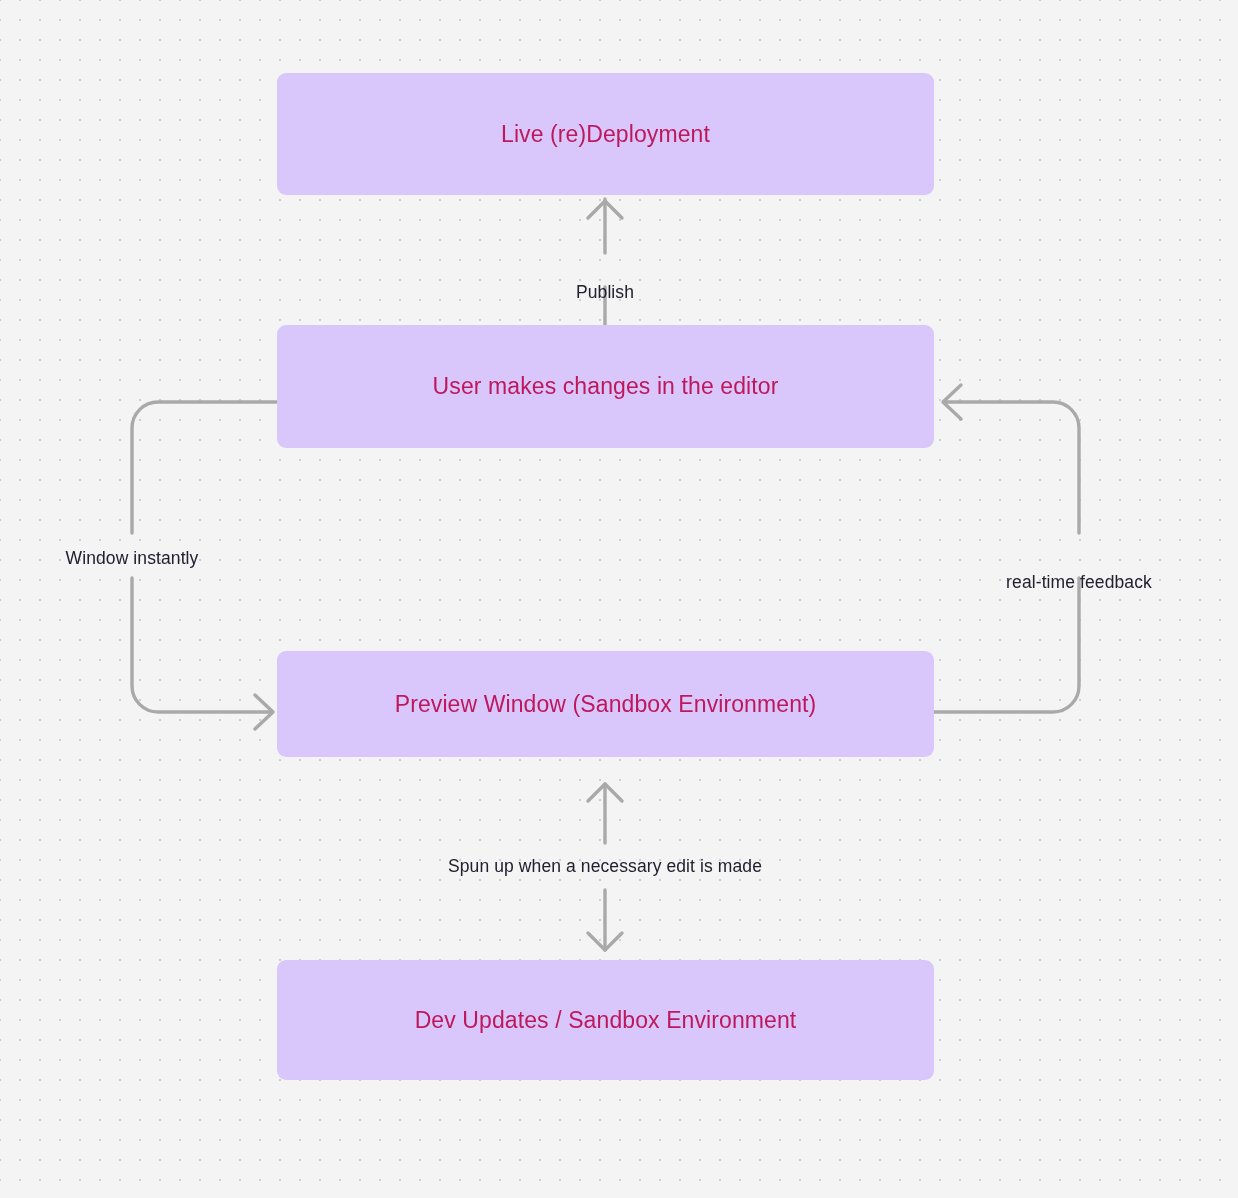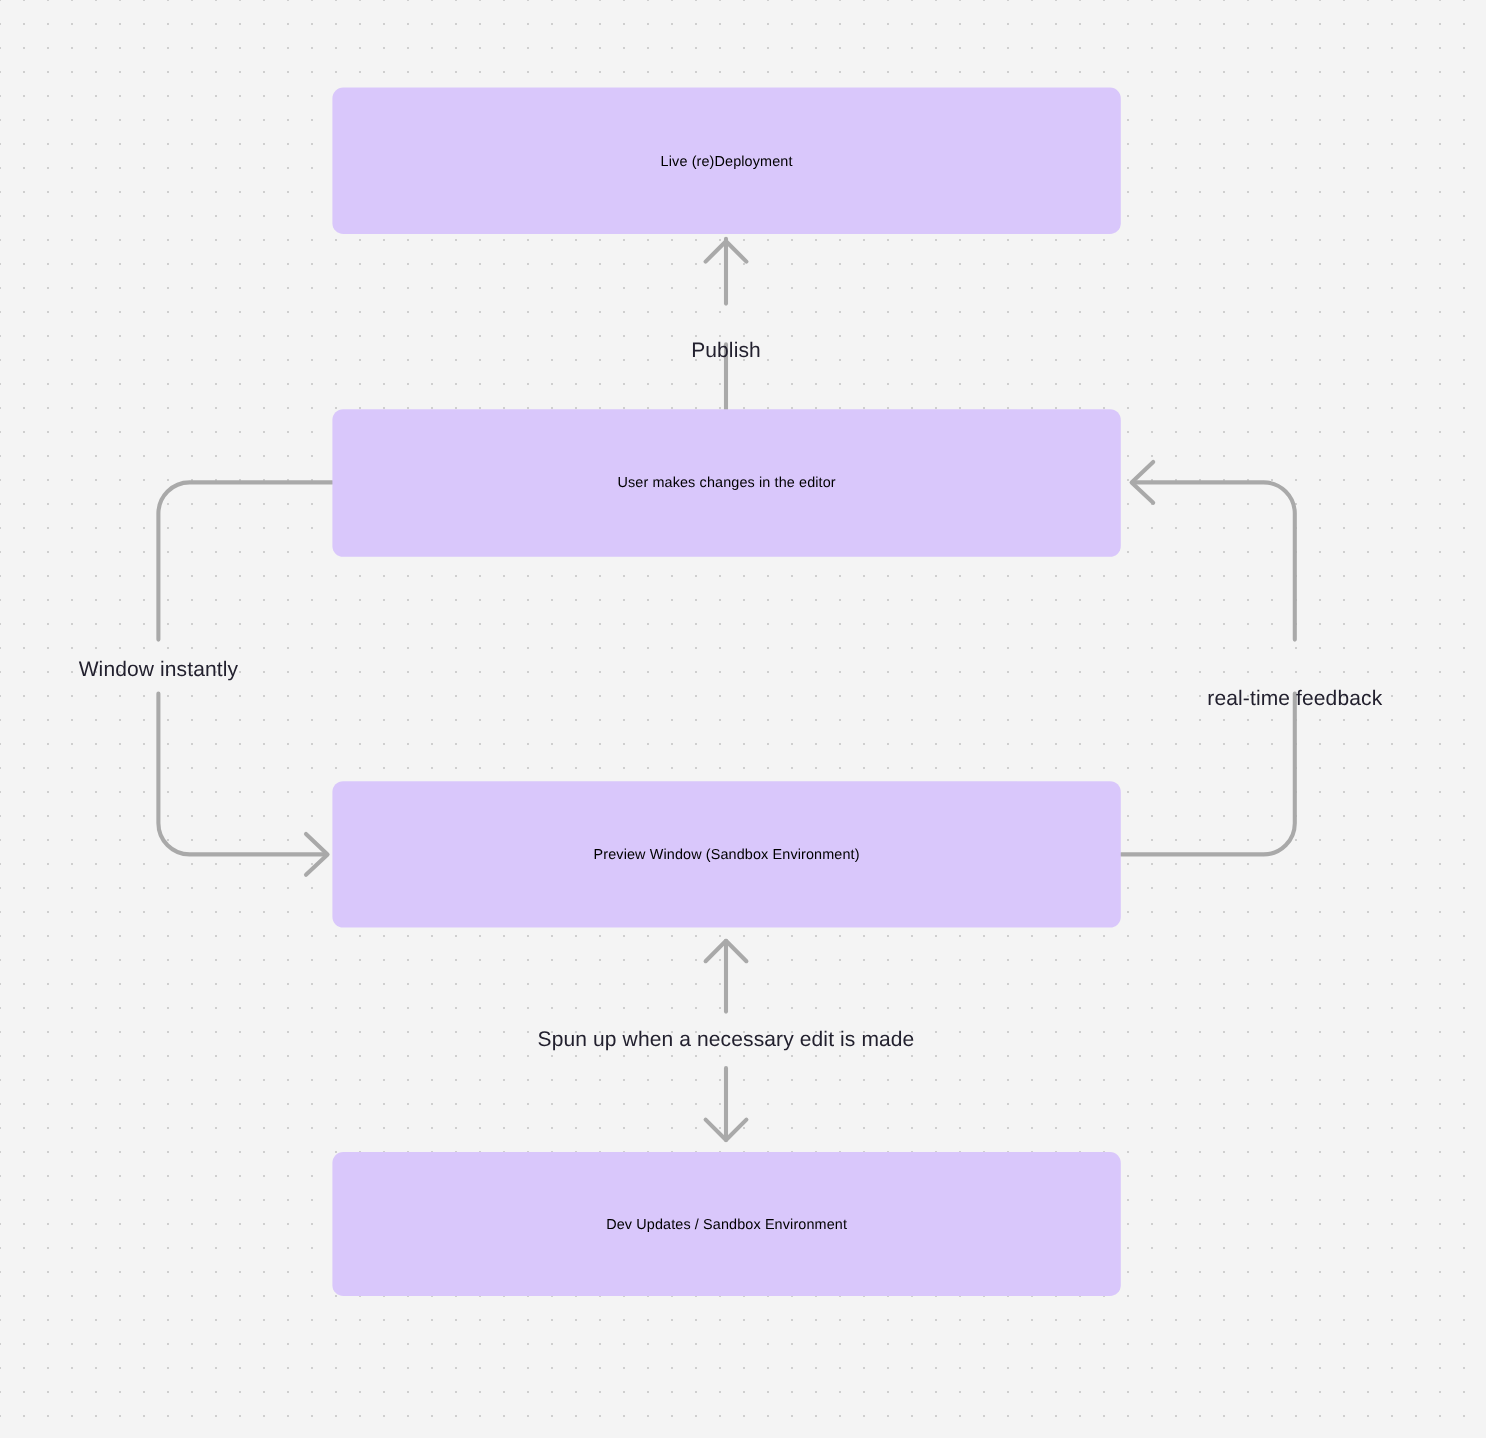--- a/index.html
+++ b/index.html
@@ -35,22 +35,22 @@
   }
 
   .node {
     position: absolute;
     box-sizing: border-box;
     background: #d9c7fb;
     border-radius: 9px;
     display: flex;
     align-items: center;
     justify-content: center;
-    color: #000000;
-    font-size: 12px;
+    color: #be185d;
+    font-size: 23px;
     line-height: 1.25;
     letter-spacing: 0.1px;
     text-align: center;
     padding: 0 14px;
   }
 
   .node-label {
     display: block;
     white-space: nowrap;
   }
@@ -108,25 +108,25 @@
 
       <path d="M 605 890 L 605 950" fill="none" stroke="#a9a9a9" stroke-width="3.4" stroke-linecap="round"></path>
       <path d="M 588 933 L 605 950 L 622 933" fill="none" stroke="#a9a9a9" stroke-width="3.4" stroke-linecap="round" stroke-linejoin="round"></path>
     </g>
   </svg>
 
   <div class="node" style="left:277px; top:73px; width:657px; height:122px;">
     <span class="node-label">Live (re)Deployment</span>
   </div>
 
-  <div class="node" style="left:277px; top:341px; width:657px; height:123px;">
+  <div class="node" style="left:277px; top:325px; width:657px; height:123px;">
     <span class="node-label">User makes changes in the editor</span>
   </div>
 
-  <div class="node" style="left:277px; top:651px; width:657px; height:122px;">
+  <div class="node" style="left:277px; top:651px; width:657px; height:106px;">
     <span class="node-label">Preview Window (Sandbox Environment)</span>
   </div>
 
   <div class="node" style="left:277px; top:960px; width:657px; height:120px;">
     <span class="node-label">Dev Updates / Sandbox Environment</span>
   </div>
 
   <div class="edge-label" style="left:605px; top:270px;margin-top:22px;">Publish</div>
 
   <div class="edge-label" style="left:132px; top:558px;">Window instantly</div>

